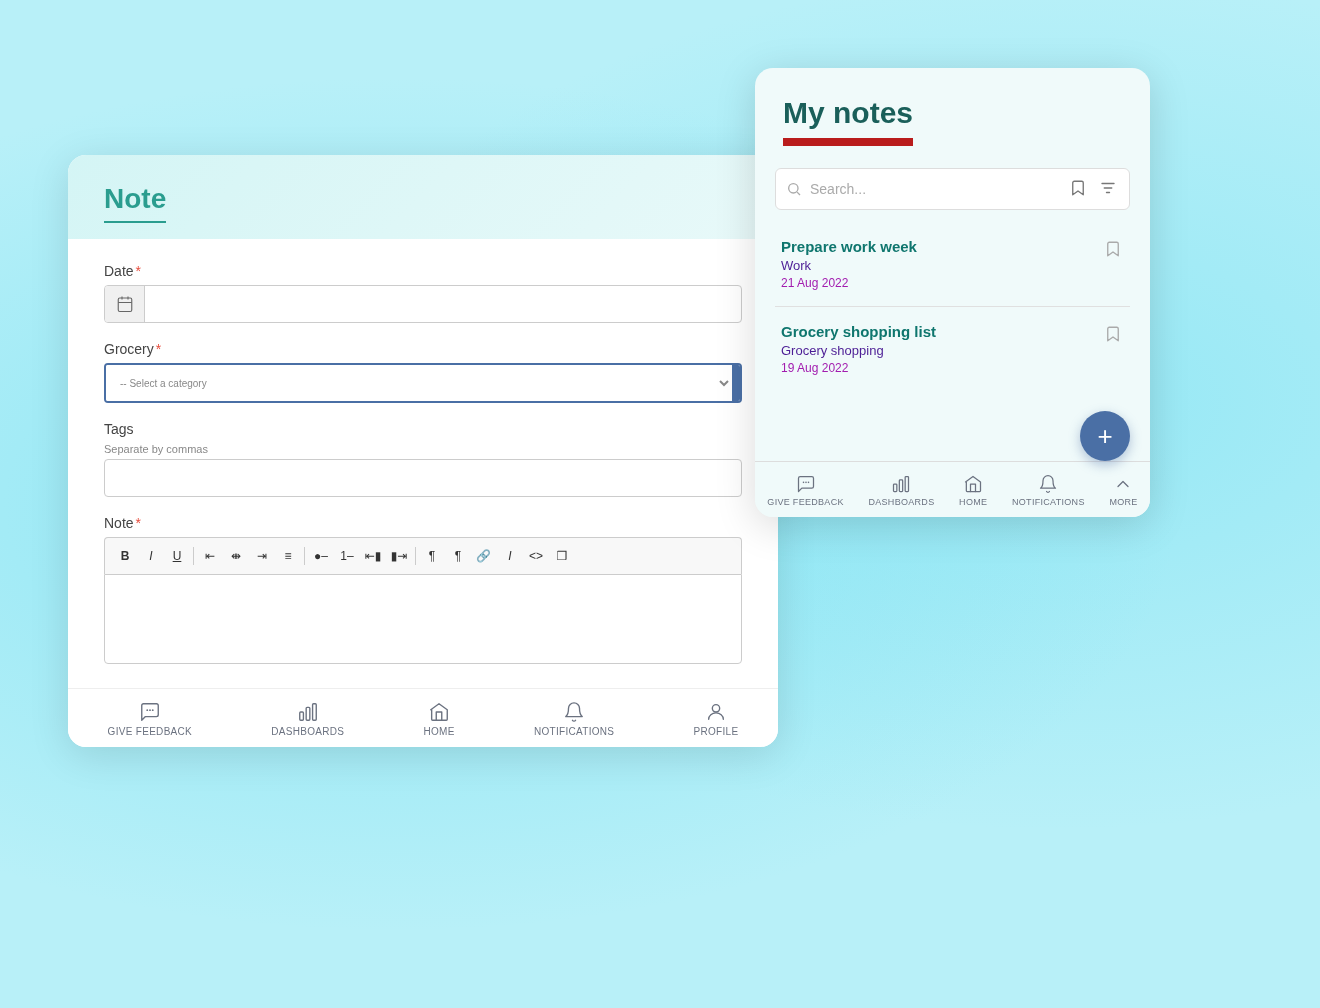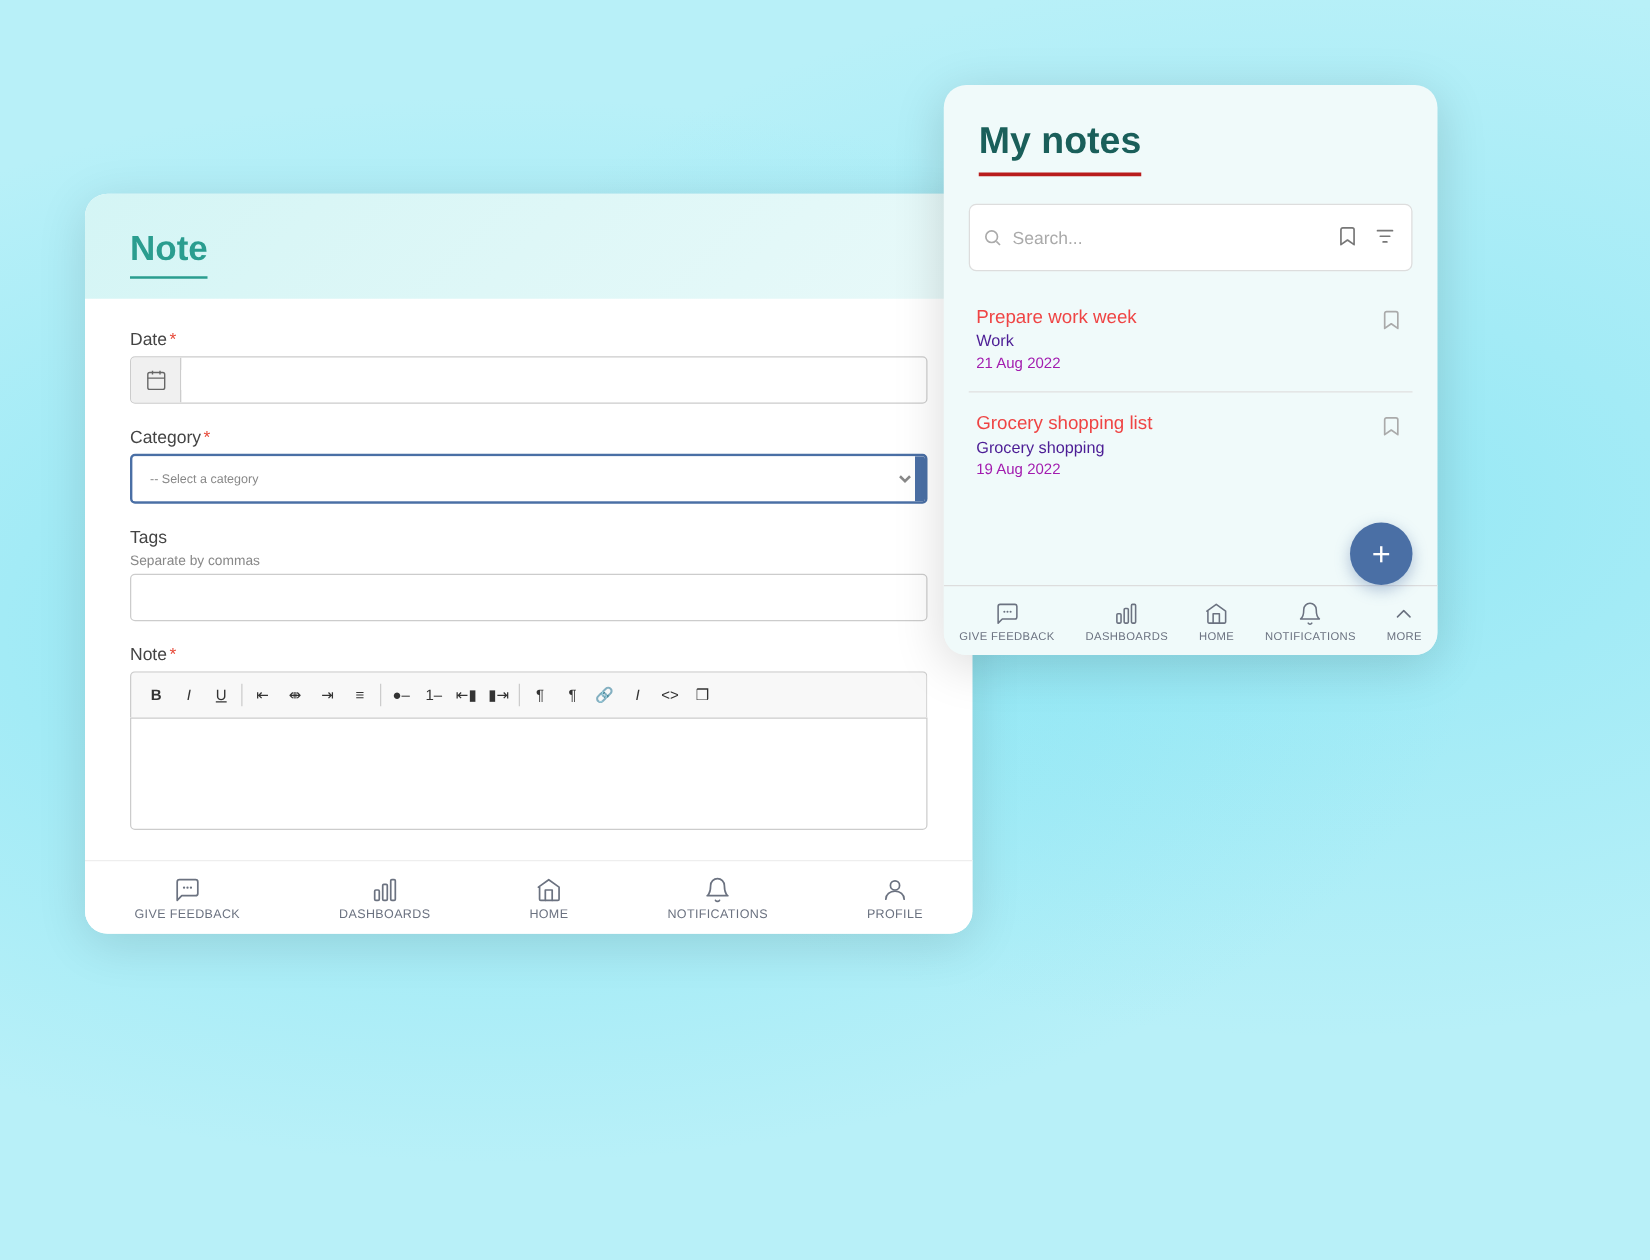--- a/index.html
+++ b/index.html
@@ -244,34 +244,34 @@
     }
 
     .mynotes-header {
       padding: 28px 28px 10px 28px;
     }
 
     .mynotes-title {
       font-size: 30px;
       font-weight: 700;
       color: #1a5f5a;
-      border-bottom: 3px solid #b91c1c;
+      border-bottom: 8px solid #b91c1c;
       padding-bottom: 8px;
       display: inline-block;
     }
 
     .search-bar {
       margin: 12px 20px;
       display: flex;
       align-items: center;
       background: #fff;
       border: 1px solid #ddd;
       border-radius: 6px;
       padding: 0 10px;
-      height: 54px;
+      height: 42px;
       gap: 8px;
     }
 
     .search-icon-svg {
       width: 16px;
       height: 16px;
       fill: none;
       stroke: #aaa;
       stroke-width: 2;
       flex-shrink: 0;
@@ -332,22 +332,22 @@
       border-bottom: none;
       justify-content: flex-end;
     }
 
     .note-item-content {
       flex: 1;
     }
 
     .note-item-title {
       font-size: 15px;
-      font-weight: 400;
-      color: #ef4444;
+      font-weight: 700;
+      color: #0f766e;
       margin-bottom: 3px;
     }
 
     .note-item-category {
       font-size: 13px;
       color: #4c1d95;
       margin-bottom: 3px;
     }
 
     .note-item-date {
@@ -444,21 +444,21 @@
             <line x1="8" y1="2" x2="8" y2="6" stroke="#666" stroke-width="1.5"></line>
             <line x1="3" y1="10" x2="21" y2="10" stroke="#666" stroke-width="1.5"></line>
           </svg>
         </div>
         <input type="text" class="date-input-field" style="">
       </div>
     </div>
 
     <div class="form-group">
       <label>
-        <span>Category</span><span class="required">*</span>
+        <span>Grocery</span><span class="required">*</span>
       </label>
       <div class="category-wrapper">
         <select class="category-select">
           <option value="">-- Select a category</option>
           <option>Work</option>
           <option>Grocery shopping</option>
           <option>Personal</option>
         </select>
         <div class="category-indicator"></div>
       </div>

